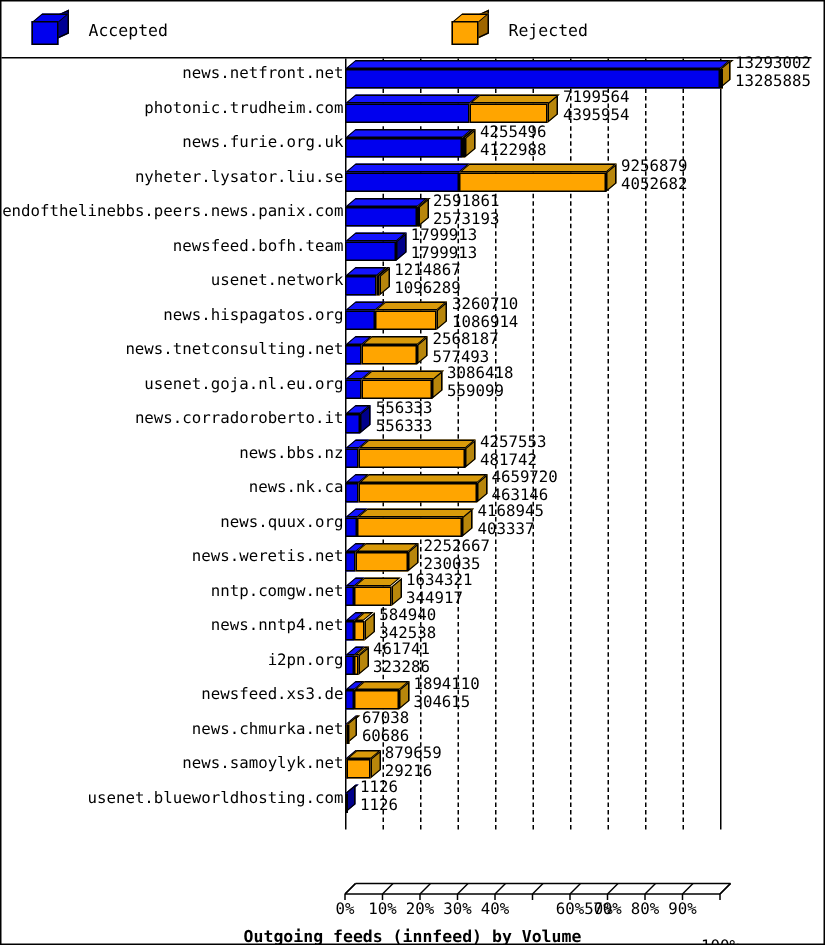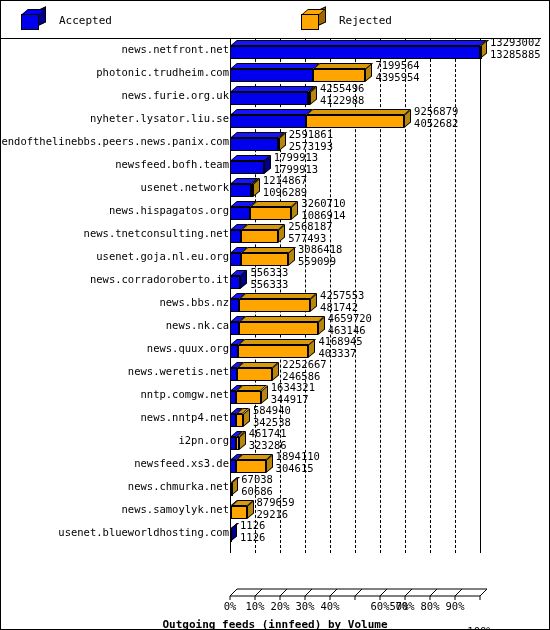--- a/index.html
+++ b/index.html
@@ -323,21 +323,21 @@
           <div class="barwrap">
             <div class="bar3d">
               <div class="seg-top" style="left: 0px; top: -6px; width: 7.20603px; background: rgb(20, 20, 255);"></div>
               <div class="seg-top" style="left: 7.20603px; top: -6px; width: 35.1596px; background: rgb(217, 154, 10);"></div>
               <div class="seg-side" style="left: 42.3657px; top: 0px; background: rgb(184, 134, 11);"></div>
               <div class="seg" style="left: 0px; width: 7.20603px; background: rgb(0, 0, 238);"></div>
               <div class="seg" style="left: 7.20603px; width: 35.1596px; background: rgb(255, 165, 0);"></div>
             </div>
             <div class="vals" style="left: 52.3657px;">
               <div>2252667</div>
-              <div>246586</div>
+              <div>230035</div>
             </div>
           </div>
         </div>
         <div class="row">
           <div class="cat-label">nntp.comgw.net</div>
           <div class="barwrap">
             <div class="bar3d">
               <div class="seg-top" style="left: 0px; top: -6px; width: 6.48682px; background: rgb(20, 20, 255);"></div>
               <div class="seg-top" style="left: 6.48682px; top: -6px; width: 24.2497px; background: rgb(217, 154, 10);"></div>
               <div class="seg-side" style="left: 30.7365px; top: 0px; background: rgb(184, 134, 11);"></div>

